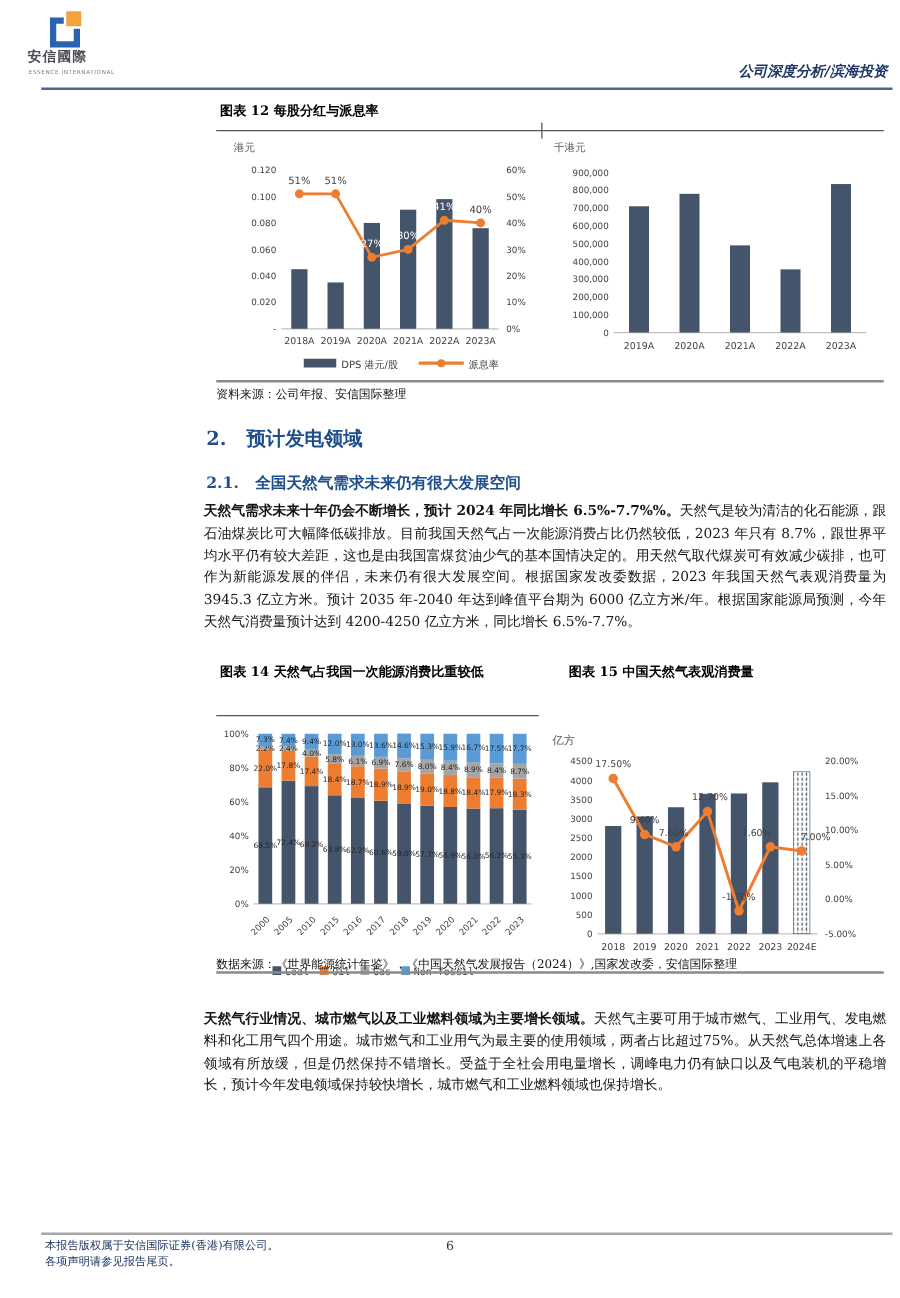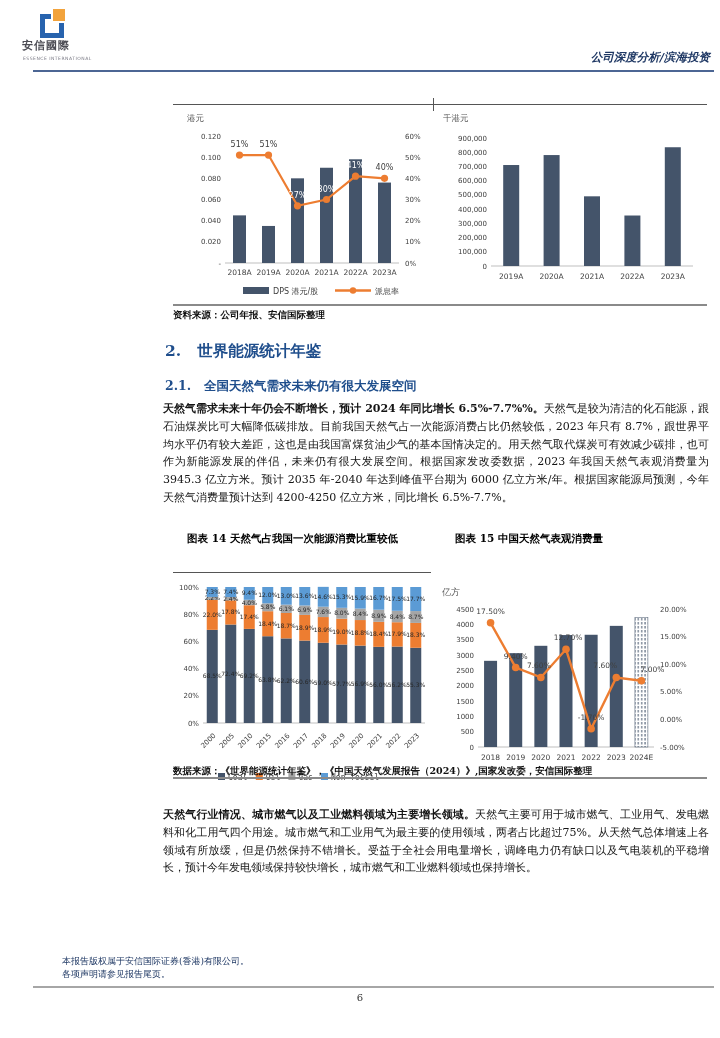--- a/index.html
+++ b/index.html
@@ -19,53 +19,54 @@
 
   
   .figblock{position:absolute;left:173px;width:534px;}
   .fb1{top:82px;height:254px;}
   .fb2{top:531px;height:268px;}
   .figcap{position:absolute;top:0;font-size:10.5px;font-weight:bold;color:#000;line-height:15px;}
   .capline{position:absolute;height:1px;background:#555;}
   .capdiv{position:absolute;left:260px;top:16px;width:1px;height:13px;background:#555;}
   .mount{position:absolute;}
   .thick{position:absolute;left:0;width:534px;height:2px;background:#8a8a8a;}
-  .figsource{position:absolute;left:0;font-size:9.5px;color:#111;white-space:nowrap;font-weight:bold;}
+  .figsource{position:absolute;left:0;font-size:9.5px;color:#111;white-space:nowrap;}
 
   
   .h2{position:absolute;left:165px;top:341px;display:flex;gap:16px;font-size:15.5px;font-weight:bold;color:#1F4E8C;}
   .h21{position:absolute;left:165px;top:378px;display:flex;gap:13px;font-size:12.5px;font-weight:bold;color:#1F4E8C;text-align:right;}
   .para{position:absolute;left:163px;width:546px;font-size:11px;line-height:17.8px;text-align:justify;color:#141414;}
   .p1{top:400px;}
   .p2{top:806px;}
   .b{font-weight:bold;}
 
   
   .foot-rule{position:absolute;top:986px;left:33px;width:681px;height:2px;background:#a6a6a6;}
-  .foot-left{position:absolute;top:955px;left:36px;font-size:9px;line-height:13px;color:#1F3864;margin-left:26px;}
+  .foot-left{position:absolute;top:991px;left:36px;font-size:9px;line-height:13px;color:#1F3864;}
   .foot-page{position:absolute;top:992px;left:350px;width:20px;text-align:center;font-size:10px;color:#333;}
 </style>
 </head>
 <body>
 
 <div class="page">
 
   <div class="logo">
     <div class="logo-mark">
       <div class="logo-l"></div>
       <div class="logo-cover"></div>
       <div class="logo-sq"></div>
     </div>
     <div class="brand-cn">安信國際</div>
     <div class="brand-en">ESSENCE INTERNATIONAL</div>
   </div>
   <div class="docline">公司深度分析/滨海投资</div>
   <div class="header-rule"></div>
 
   <div class="figblock fb1">
+    <div class="figcap" style="left:3px;width:250px;">图表 12 每股分红与派息率</div>
     <div class="capline" style="top:22px;left:0;width:534px;"></div>
     <div class="capdiv"></div>
     <div class="mount" style="top:26px;left:12px;"><svg width="258" height="196" viewBox="0 0 258 196">
           <text x="2" y="13" text-anchor="start" font-size="8.5" fill="#595959" font-family="'DejaVu Serif',serif">港元</text>
           <text x="36" y="30.5" text-anchor="end" font-size="7" fill="#404040" font-family="'DejaVu Sans',sans-serif">0.120</text>
           <text x="36" y="51.66666666666667" text-anchor="end" font-size="7" fill="#404040" font-family="'DejaVu Sans',sans-serif">0.100</text>
           <text x="36" y="72.83333333333334" text-anchor="end" font-size="7" fill="#404040" font-family="'DejaVu Sans',sans-serif">0.080</text>
           <text x="36" y="94" text-anchor="end" font-size="7" fill="#404040" font-family="'DejaVu Sans',sans-serif">0.060</text>
           <text x="36" y="115.16666666666667" text-anchor="end" font-size="7" fill="#404040" font-family="'DejaVu Sans',sans-serif">0.040</text>
           <text x="36" y="136.33333333333331" text-anchor="end" font-size="7" fill="#404040" font-family="'DejaVu Sans',sans-serif">0.020</text>
@@ -134,31 +135,31 @@
           <text x="191.4" y="171" text-anchor="middle" font-size="7.5" fill="#404040" font-family="'DejaVu Sans',sans-serif">2022A</text>
           <rect x="223.79999999999998" y="39.24444444444444" width="16" height="118.75555555555556" fill="#44546A"></rect>
           <text x="231.79999999999998" y="171" text-anchor="middle" font-size="7.5" fill="#404040" font-family="'DejaVu Sans',sans-serif">2023A</text>
         </svg></div>
     <div class="thick" style="top:222px;"></div>
     <div class="figsource" style="top:227px;">资料来源：公司年报、安信国际整理</div>
   </div>
 
   <div class="h2">
     <span>2.</span>
-    <span>世界能源统计年鉴</span>
+    <span>预计发电领域</span>
   </div>
   <div class="h21">
     <span>2.1.</span>
     <span>全国天然气需求未来仍有很大发展空间</span>
   </div>
 
   <div class="para p1"><span class="b">天然气需求未来十年仍会不断增长，预计 2024 年同比增长 6.5%-7.7%%。</span><span>天然气是较为清洁的化石能源，跟石油煤炭比可大幅降低碳排放。目前我国天然气占一次能源消费占比仍然较低，2023 年只有 8.7%，跟世界平均水平仍有较大差距，这也是由我国富煤贫油少气的基本国情决定的。用天然气取代煤炭可有效减少碳排，也可作为新能源发展的伴侣，未来仍有很大发展空间。根据国家发改委数据，2023 年我国天然气表观消费量为 3945.3 亿立方米。预计 2035 年-2040 年达到峰值平台期为 6000 亿立方米/年。根据国家能源局预测，今年天然气消费量预计达到 4200-4250 亿立方米，同比增长 6.5%-7.7%。</span></div>
 
   <div class="figblock fb2">
-    <div class="figcap" style="left:14px;width:222px;">图表 14 天然气占我国一次能源消费比重较低</div>
+    <div class="figcap" style="left:3px;width:222px;">图表 14 天然气占我国一次能源消费比重较低</div>
     <div class="figcap" style="left:282px;width:250px;">图表 15 中国天然气表观消费量</div>
     <div class="capline" style="top:41px;left:0;width:258px;"></div>
     <div class="mount" style="top:44px;left:0;"><svg width="258" height="214" viewBox="0 0 258 214">
           <text x="26" y="14.5" text-anchor="end" font-size="7" fill="#404040" font-family="'DejaVu Sans',sans-serif">100%</text>
           <text x="26" y="41.7" text-anchor="end" font-size="7" fill="#404040" font-family="'DejaVu Sans',sans-serif">80%</text>
           <text x="26" y="68.9" text-anchor="end" font-size="7" fill="#404040" font-family="'DejaVu Sans',sans-serif">60%</text>
           <text x="26" y="96.1" text-anchor="end" font-size="7" fill="#404040" font-family="'DejaVu Sans',sans-serif">40%</text>
           <text x="26" y="123.3" text-anchor="end" font-size="7" fill="#404040" font-family="'DejaVu Sans',sans-serif">20%</text>
           <text x="26" y="150.5" text-anchor="end" font-size="7" fill="#404040" font-family="'DejaVu Sans',sans-serif">0%</text>
           <line x1="30" y1="148" x2="252" y2="148" stroke="#BFBFBF" stroke-width="1"></line>

